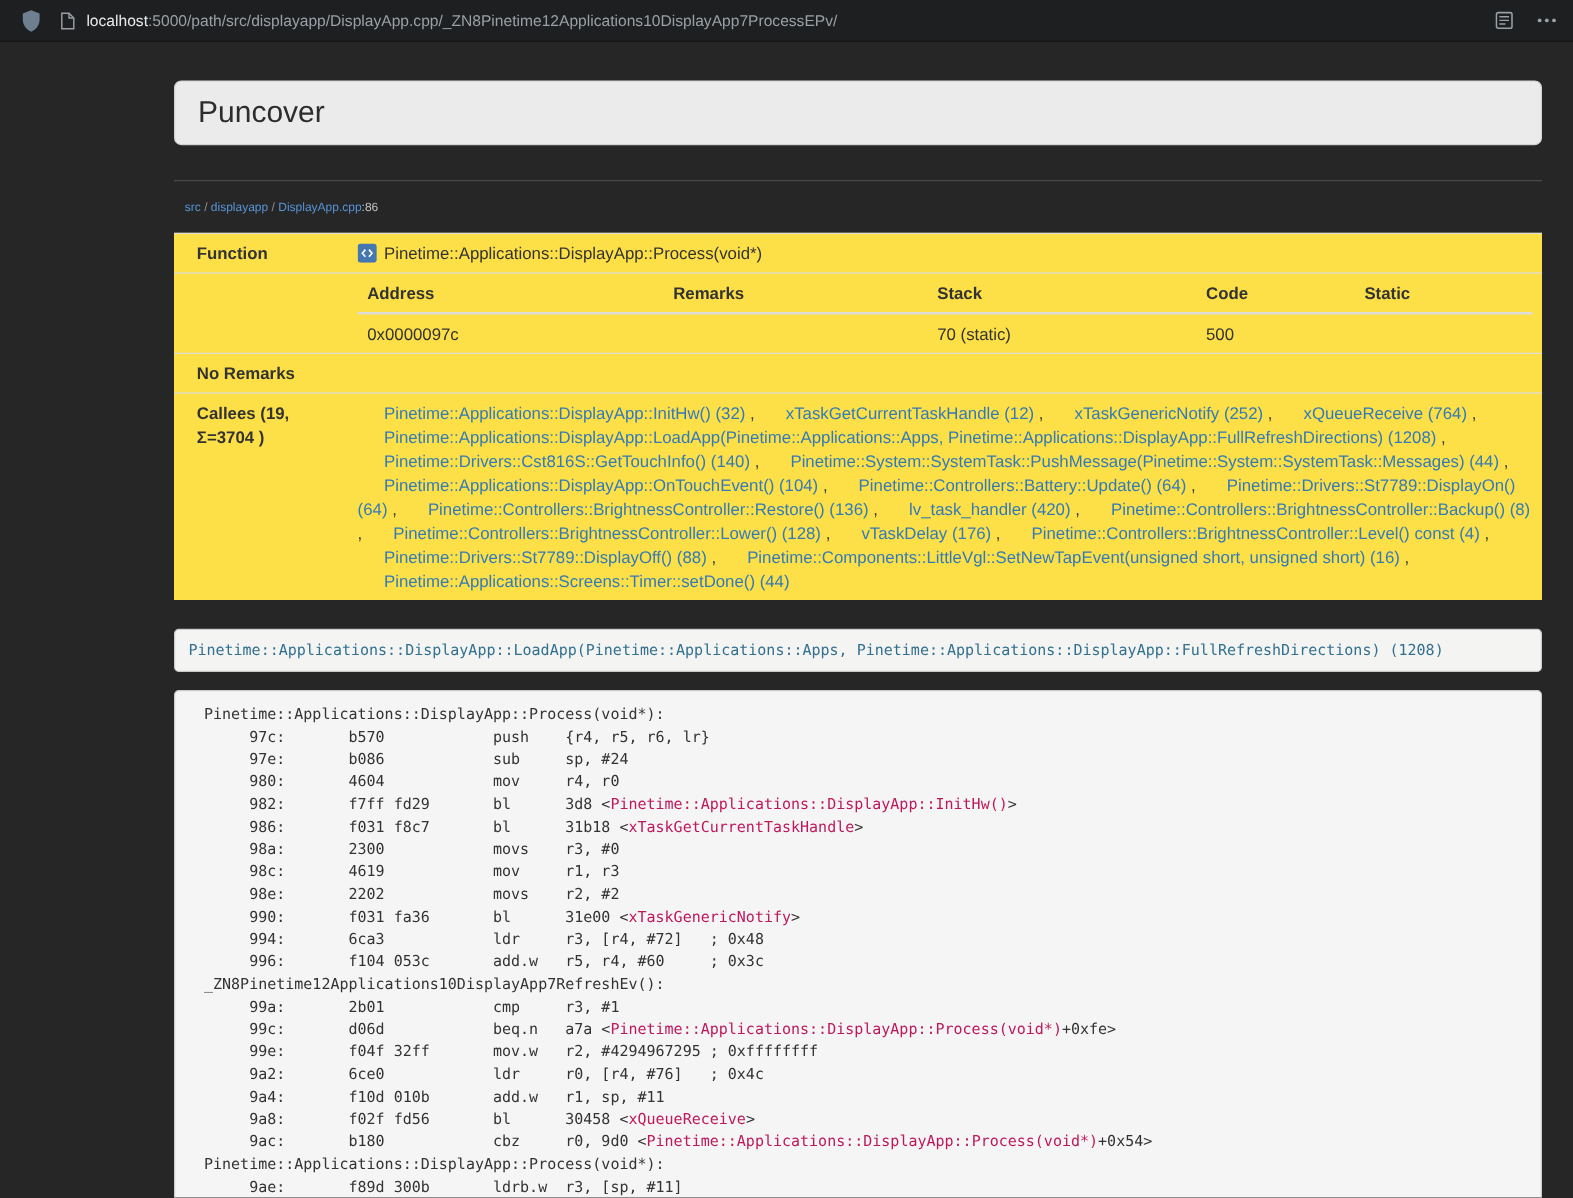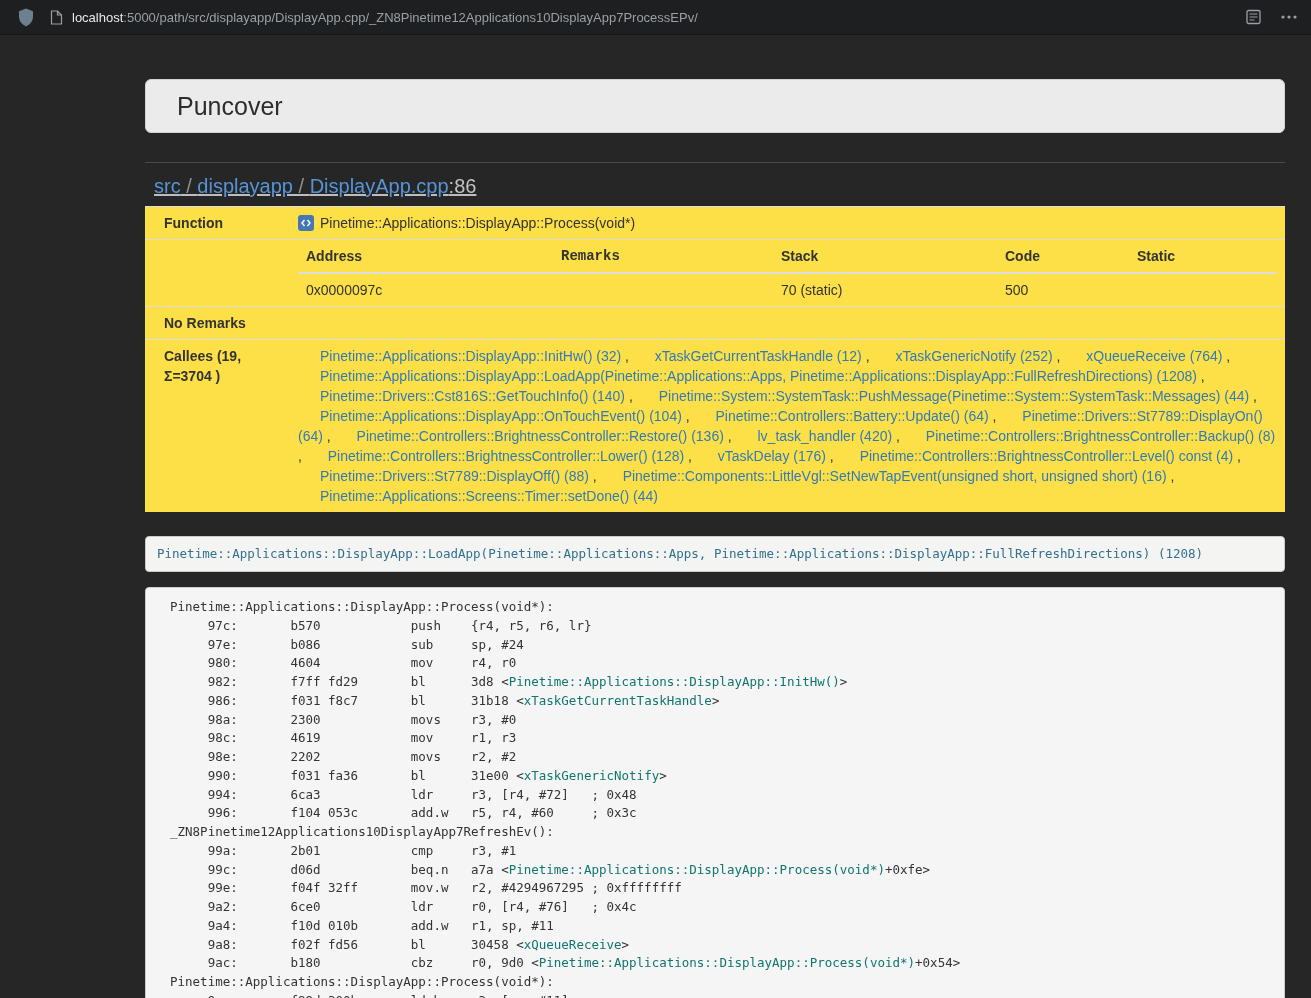--- a/index.html
+++ b/index.html
@@ -26,45 +26,44 @@
     font-size: 13px;
     white-space: nowrap; overflow: hidden;
     cursor: text;
   }
   .address .url-host { color: #e8eaed; }
   .address .url-rest { color: #9aa0a6; }
   .topbar .right-icon { margin-left: 20px; display: flex; align-items: center; cursor: pointer; }
   
   .container { width: 1140px; margin-left: 145px; color: #333; }
   .panel-header {
-    margin-top: 44px;
+    margin-top: 32px;
     background: #ebebeb;
     border: 1px solid #d2d2d2;
     border-radius: 6px;
-    padding: 11px 31px;
+    padding: 11px 19px;
   }
   .panel-header h1 {
     margin: 0;
     font-size: 25px;
     font-weight: 500;
     color: #2d2d2d;
     line-height: 30px;
   }
   hr.rule {
     margin: 29px 0 0 0;
     border: 0;
     border-top: 1px solid #4a4a4a;
   }
   .breadcrumb {
     margin: 13px 0 10px 0;
     padding-left: 9px;
-    font-size: 20px;
+    font-size: 10px;
     line-height: 20px;
     color: #bdbdbd;
-    text-decoration: underline;
   }
   .breadcrumb a { color: #5794d7; text-decoration: none; cursor: pointer; }
   .bc-sep { color: #8f8f8f; }
   .bc-suffix { color: #c3c3c3; }
   
   table.outer {
     width: 100%;
     background: #fde047;
     border-collapse: collapse;
     font-size: 14px;
@@ -94,21 +93,21 @@
     padding: 6px 8px;
     border-bottom: 2px solid #ddd;
     line-height: 20px;
   }
   table.inner td {
     padding: 6px 8px;
     border-top: 1px solid #ddd;
     line-height: 20px;
   }
   table.inner th:nth-child(1), table.inner td:nth-child(1) { width: 255px; }
-  table.inner th:nth-child(2), table.inner td:nth-child(2) { width: 220px; font-family: Liberation Mono, monospace; }
+  table.inner th:nth-child(2), table.inner td:nth-child(2) { width: 220px; }
   table.inner th:nth-child(3), table.inner td:nth-child(3) { width: 224px; }
   table.inner th:nth-child(4), table.inner td:nth-child(4) { width: 132px; }
   .func-cell { display: flex; align-items: center; gap: 6px; }
   .tbl-link, .callees a { color: #337ab7; text-decoration: none; cursor: pointer; margin-left: 22px; }
   td.callees { line-height: 20px; }
   
   .highlight {
     margin-top: 24px;
     background: #f4f4f2;
     border: 1px solid #cbcbcb;
@@ -127,21 +126,21 @@
     border: 1px solid #ccc;
     border-radius: 4px;
     padding: 10px 10px 10px 24px;
     font-family: "DejaVu Sans Mono", monospace;
     font-size: 12.5px;
     line-height: 1.5;
     color: #333;
     white-space: pre;
     overflow: hidden;
   }
-  pre.disasm a { color: #0f766e; text-decoration: none; cursor: pointer; }
+  pre.disasm a { color: #be185d; text-decoration: none; cursor: pointer; }
 </style>
 </head>
 <body>
 
 <div class="topbar">
   <span class="shield">
     <svg width="16" height="19" viewBox="0 0 16 19">
       <path d="M8 0.5 L15 3.2 V8.3 C15 13.2 12 16.6 8 18.4 C4 16.6 1 13.2 1 8.3 V3.2 Z" fill="#6e8090"></path>
     </svg>
   </span>

